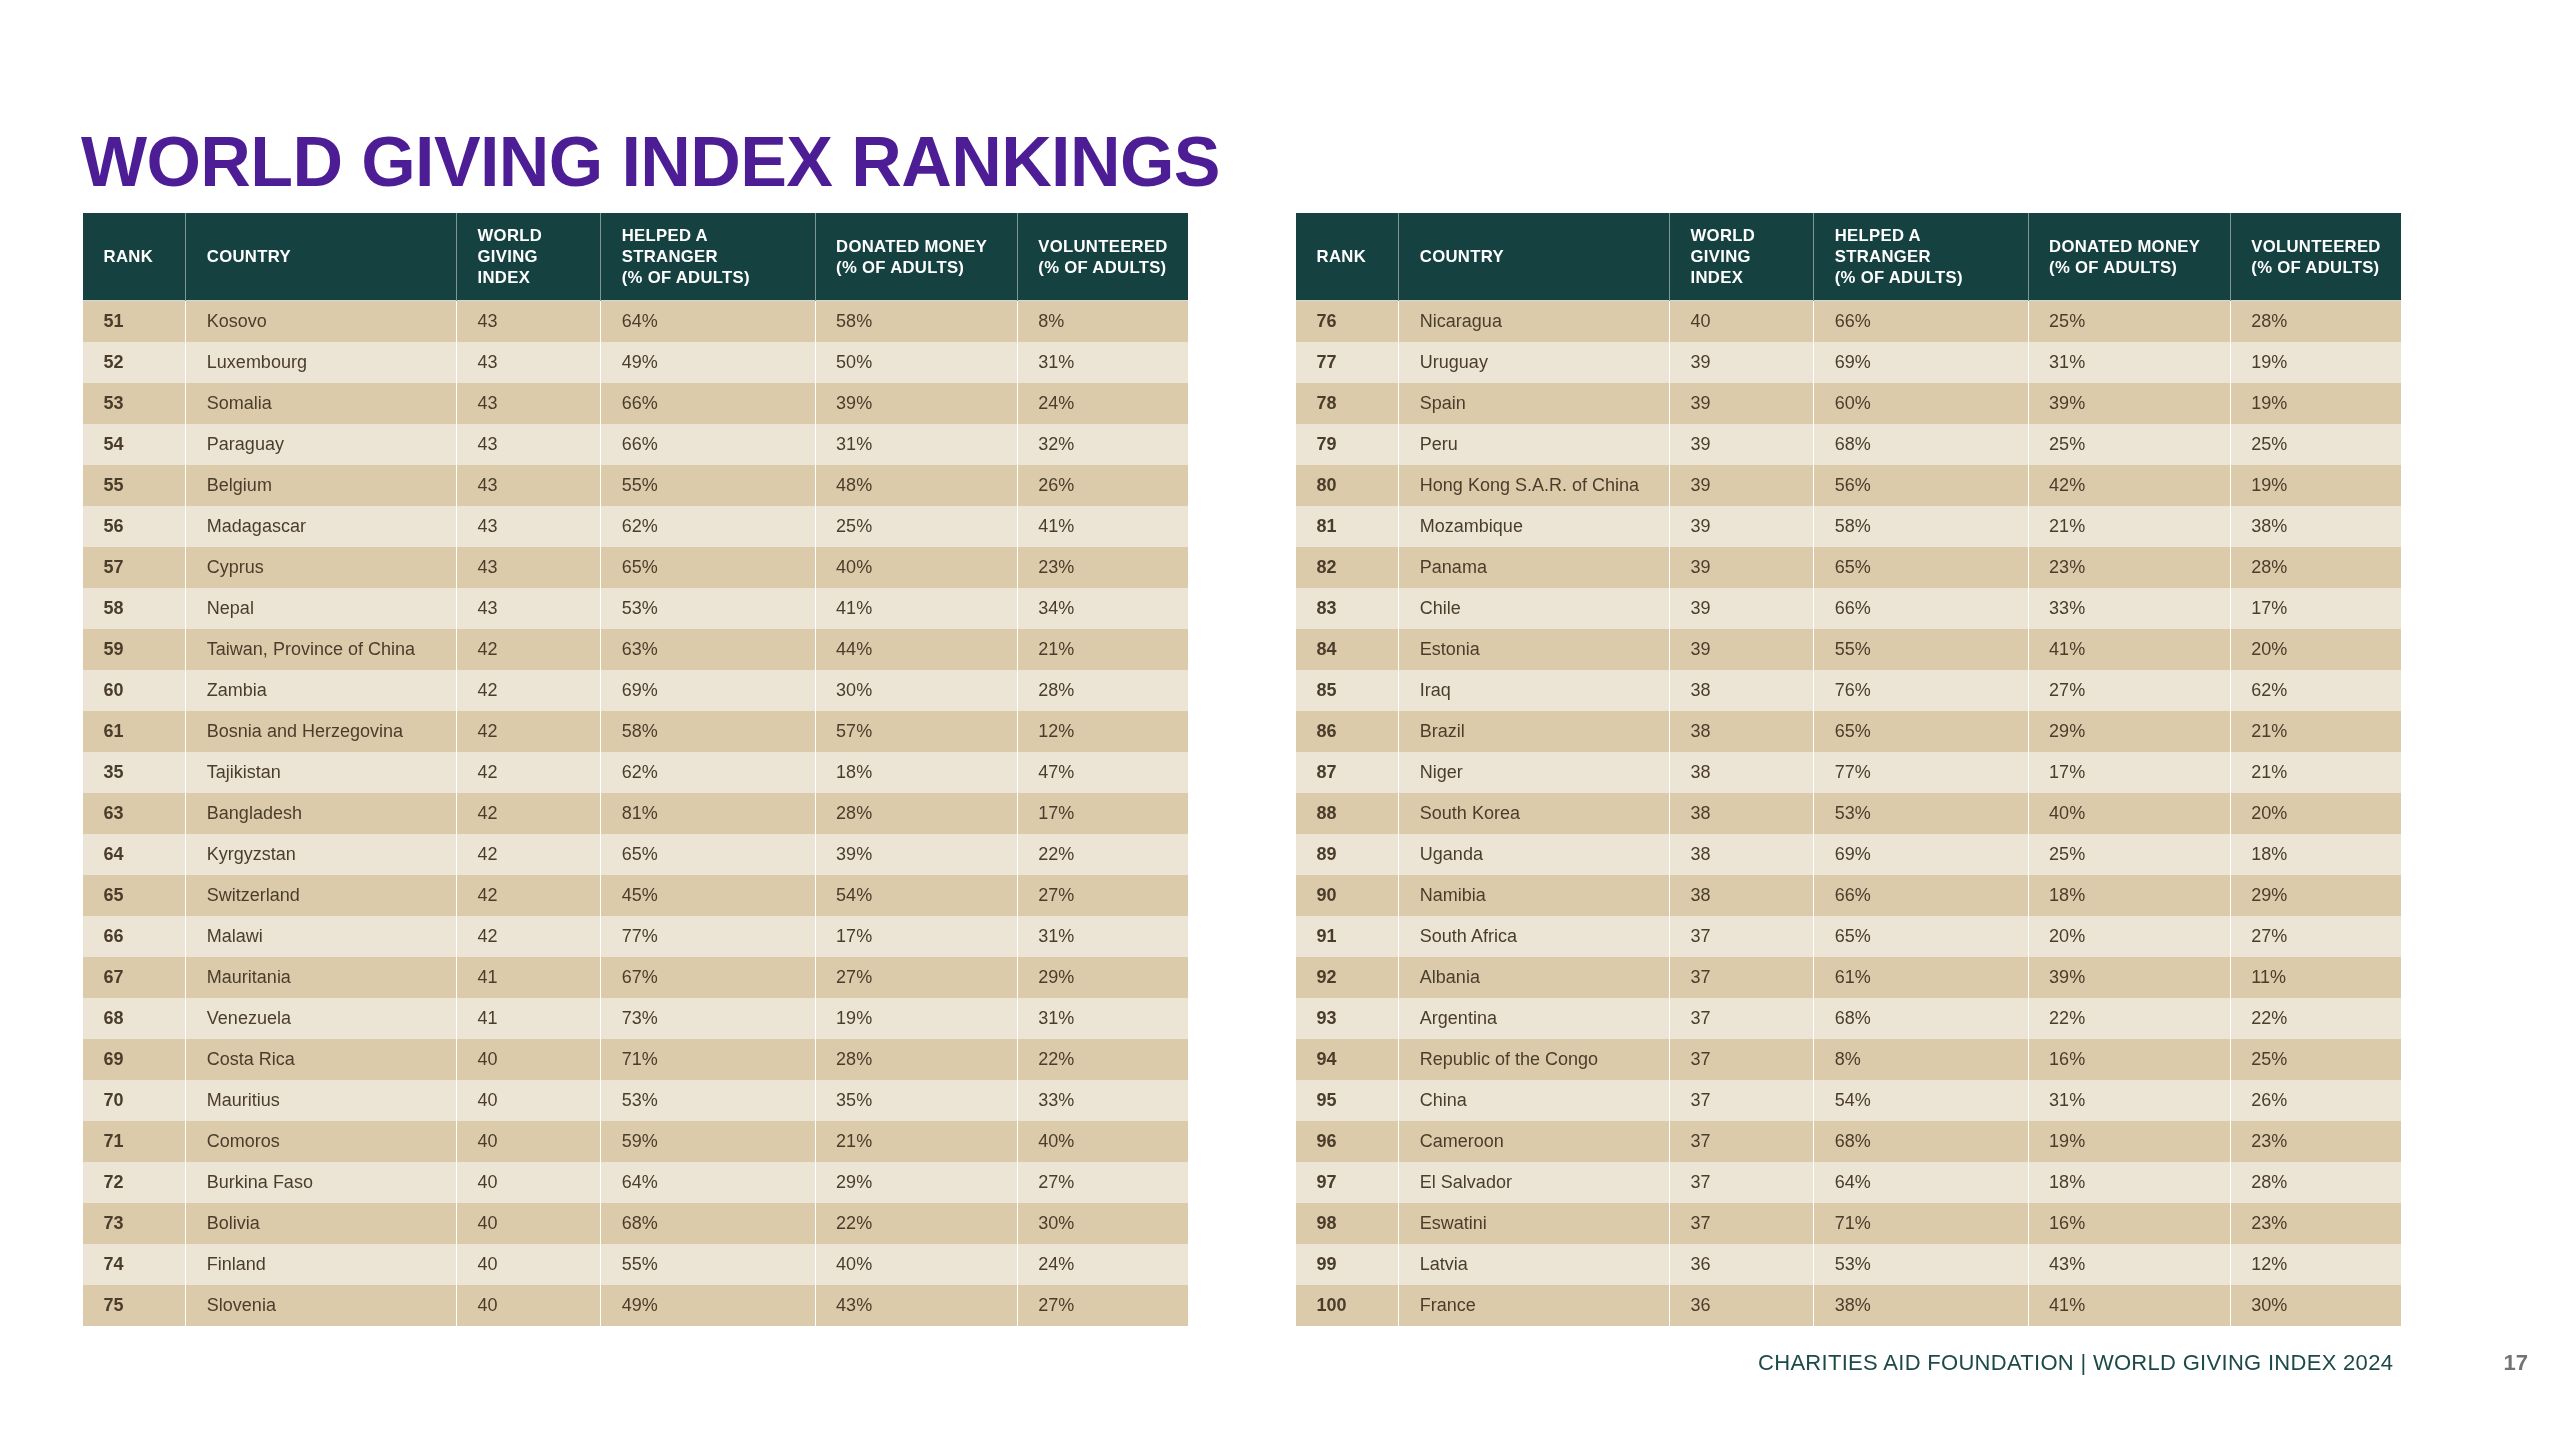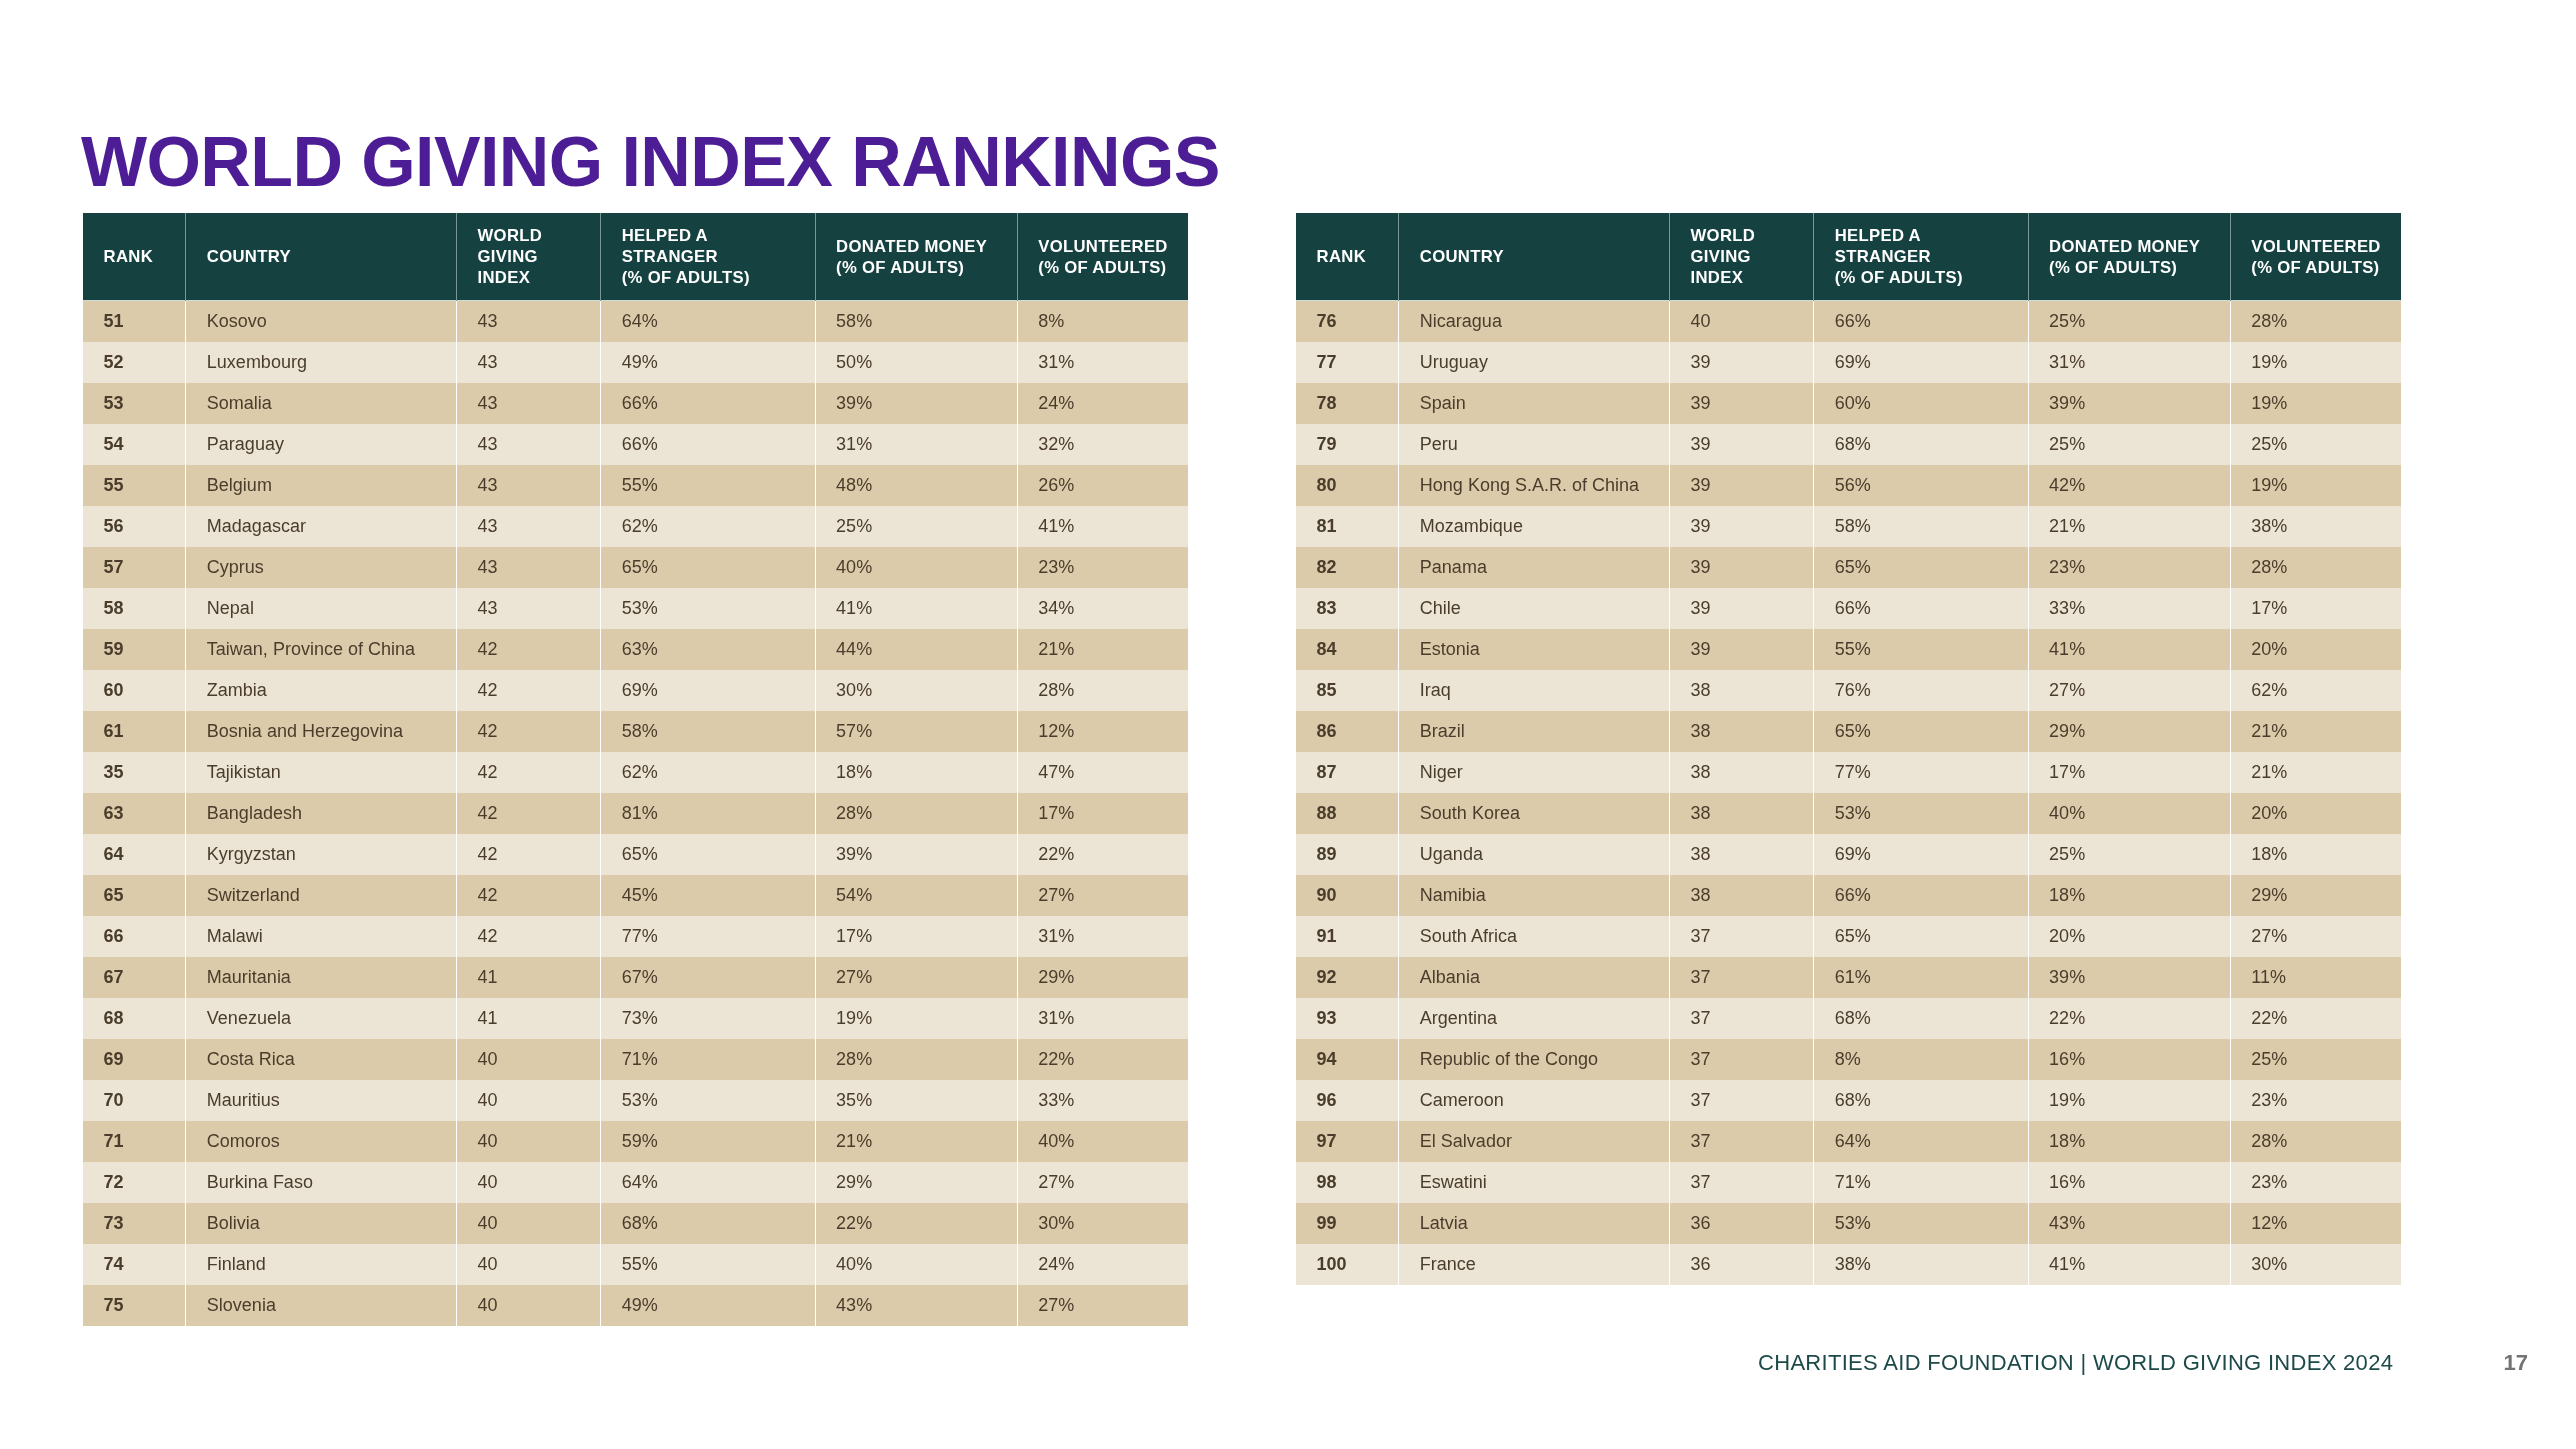--- a/index.html
+++ b/index.html
@@ -493,20 +493,28 @@
         </tr>
         <tr>
           <td class="rank">94</td>
           <td>Republic of the Congo</td>
           <td>37</td>
           <td>8%</td>
           <td>16%</td>
           <td>25%</td>
         </tr>
         <tr>
+          <td class="rank">95</td>
+          <td>China</td>
+          <td>37</td>
+          <td>54%</td>
+          <td>31%</td>
+          <td>26%</td>
+        </tr>
+        <tr>
           <td class="rank">96</td>
           <td>Cameroon</td>
           <td>37</td>
           <td>68%</td>
           <td>19%</td>
           <td>23%</td>
         </tr>
         <tr>
           <td class="rank">97</td>
           <td>El Salvador</td>

